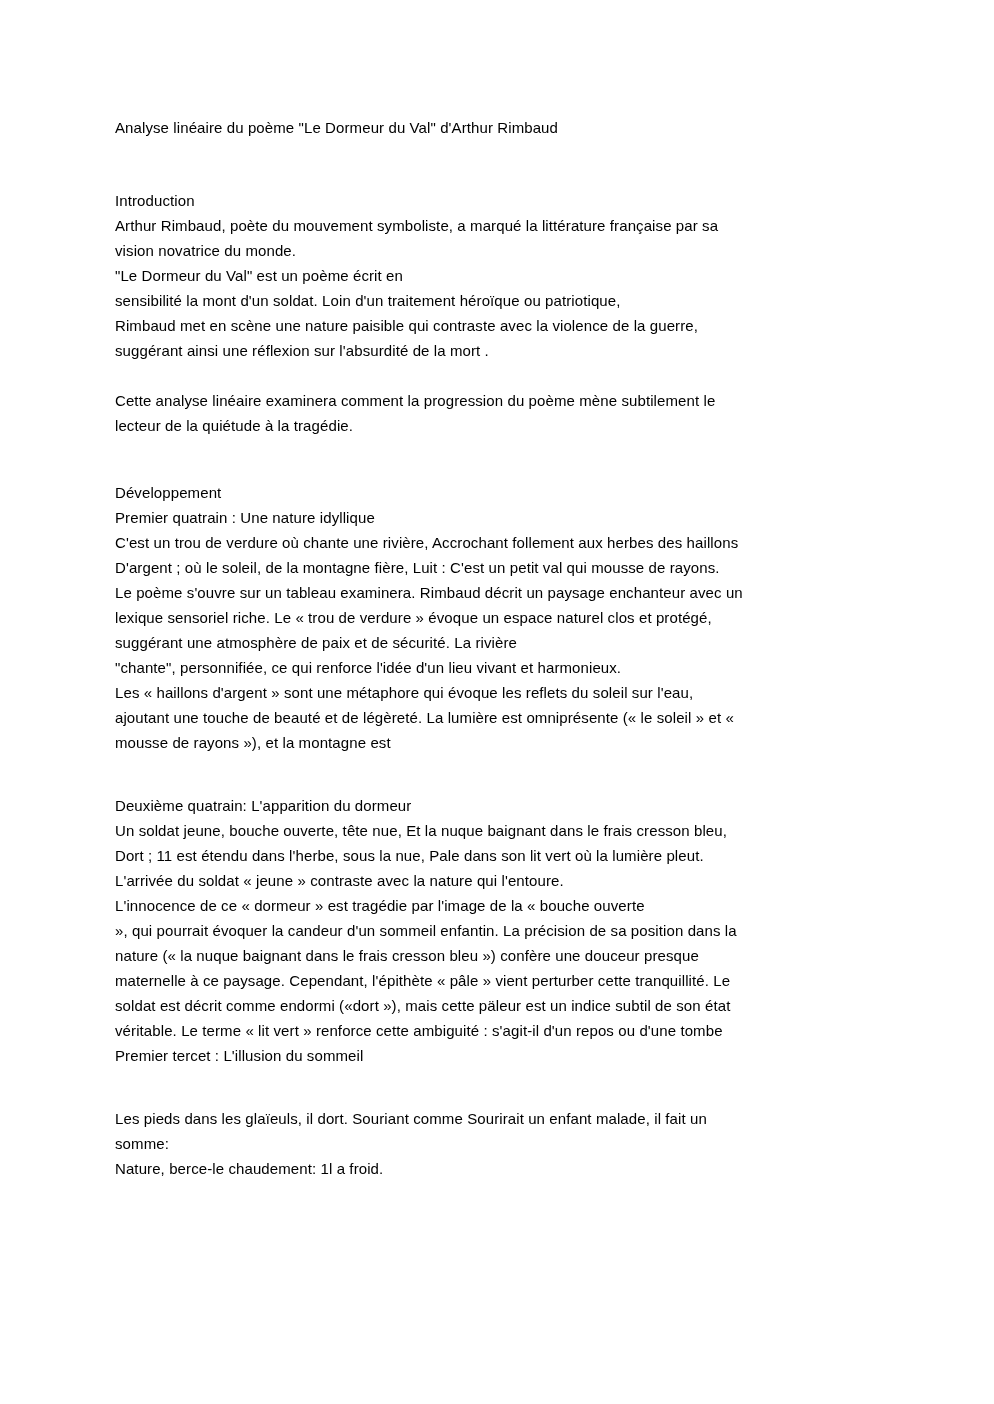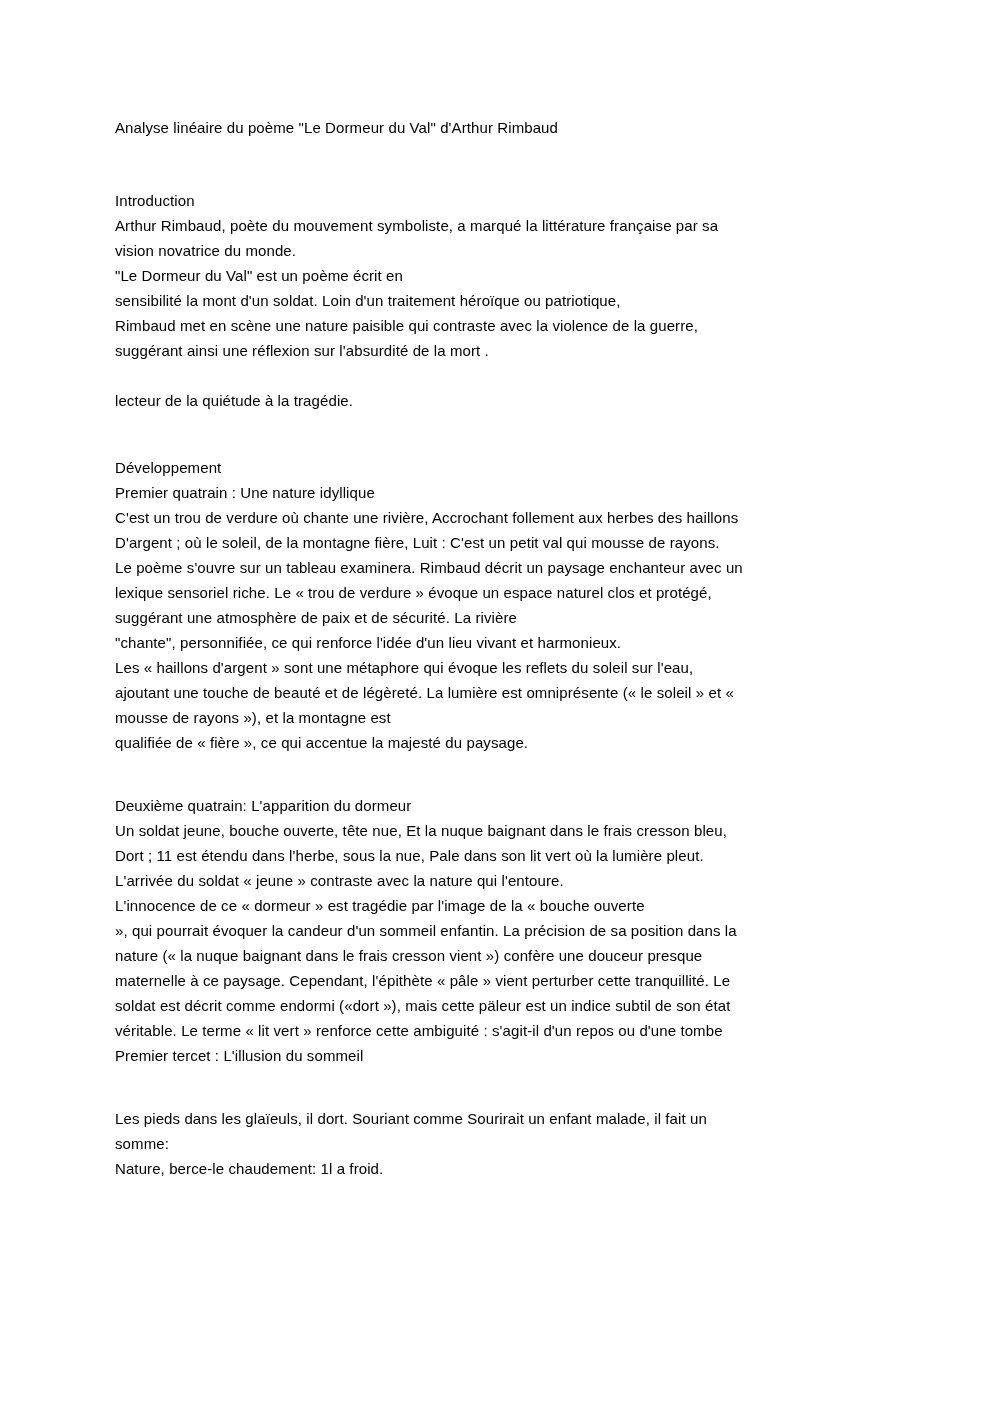--- a/index.html
+++ b/index.html
@@ -43,44 +43,44 @@
       </div>
       <div class="block" style="margin-top: 48px;">
         <div class="line">Introduction</div>
         <div class="line">Arthur Rimbaud, poète du mouvement symboliste, a marqué la littérature française par sa</div>
         <div class="line">vision novatrice du monde.</div>
         <div class="line">"Le Dormeur du Val" est un poème écrit en</div>
         <div class="line">sensibilité la mont d'un soldat. Loin d'un traitement héroïque ou patriotique,</div>
         <div class="line">Rimbaud met en scène une nature paisible qui contraste avec la violence de la guerre,</div>
         <div class="line">suggérant ainsi une réflexion sur l'absurdité de la mort .</div>
         <div class="line"></div>
+        <div class="line">Cette analyse linéaire examinera comment la progression du poème mène subtilement le</div>
         <div class="line">lecteur de la quiétude à la tragédie.</div>
       </div>
       <div class="block" style="margin-top: 42px;">
         <div class="line">Développement</div>
         <div class="line">Premier quatrain : Une nature idyllique</div>
         <div class="line">C'est un trou de verdure où chante une rivière, Accrochant follement aux herbes des haillons</div>
         <div class="line">D'argent ; où le soleil, de la montagne fière, Luit : C'est un petit val qui mousse de rayons.</div>
         <div class="line">Le poème s'ouvre sur un tableau examinera. Rimbaud décrit un paysage enchanteur avec un</div>
         <div class="line">lexique sensoriel riche. Le « trou de verdure » évoque un espace naturel clos et protégé,</div>
         <div class="line">suggérant une atmosphère de paix et de sécurité. La rivière</div>
         <div class="line">"chante", personnifiée, ce qui renforce l'idée d'un lieu vivant et harmonieux.</div>
         <div class="line">Les « haillons d'argent » sont une métaphore qui évoque les reflets du soleil sur l'eau,</div>
         <div class="line">ajoutant une touche de beauté et de légèreté. La lumière est omniprésente (« le soleil » et «</div>
         <div class="line">mousse de rayons »), et la montagne est</div>
-        <div class="line">qualifiée de « fière », ce qui accentue la majesté du paysage.</div>
       </div>
       <div class="block" style="margin-top: 38px;">
         <div class="line">Deuxième quatrain: L'apparition du dormeur</div>
         <div class="line">Un soldat jeune, bouche ouverte, tête nue, Et la nuque baignant dans le frais cresson bleu,</div>
         <div class="line">Dort ; 11 est étendu dans l'herbe, sous la nue, Pale dans son lit vert où la lumière pleut.</div>
         <div class="line">L'arrivée du soldat « jeune » contraste avec la nature qui l'entoure.</div>
         <div class="line">L'innocence de ce « dormeur » est tragédie par l'image de la « bouche ouverte</div>
         <div class="line">», qui pourrait évoquer la candeur d'un sommeil enfantin. La précision de sa position dans la</div>
-        <div class="line">nature (« la nuque baignant dans le frais cresson vient ») confère une douceur presque</div>
+        <div class="line">nature (« la nuque baignant dans le frais cresson bleu ») confère une douceur presque</div>
         <div class="line">maternelle à ce paysage. Cependant, l'épithète « pâle » vient perturber cette tranquillité. Le</div>
         <div class="line">soldat est décrit comme endormi («dort »), mais cette päleur est un indice subtil de son état</div>
         <div class="line">véritable. Le terme « lit vert » renforce cette ambiguité : s'agit-il d'un repos ou d'une tombe</div>
         <div class="line">Premier tercet : L'illusion du sommeil</div>
       </div>
       <div class="block" style="margin-top: 38px;">
         <div class="line">Les pieds dans les glaïeuls, il dort. Souriant comme Sourirait un enfant malade, il fait un</div>
         <div class="line">somme:</div>
         <div class="line">Nature, berce-le chaudement: 1l a froid.</div>
       </div>

